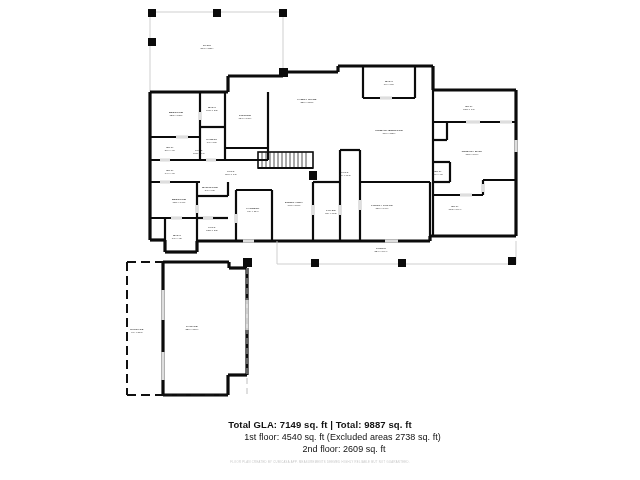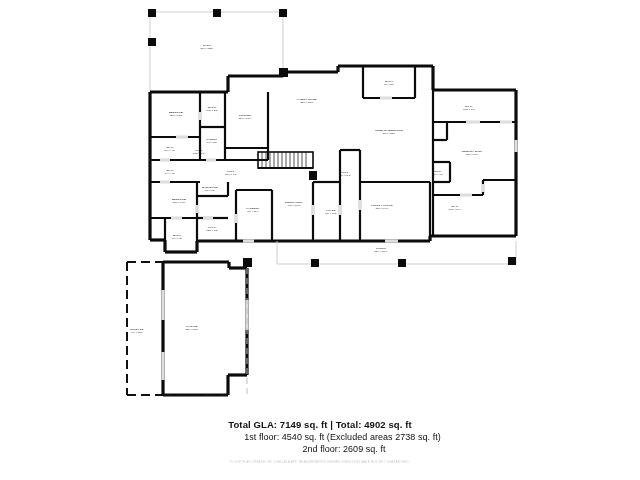--- a/index.html
+++ b/index.html
@@ -249,18 +249,18 @@
         <text class="rm" x="438" y="172"><tspan class="nm" x="438">W.I.C.</tspan><tspan class="dm" x="438" dy="3.1">5'8" x 4'0"</tspan></text>
         <text class="rm" x="455" y="207"><tspan class="nm" x="455">W.I.C.</tspan><tspan class="dm" x="455" dy="3.1">17'2" x 10'4"</tspan></text>
         <text class="rm" x="192" y="327"><tspan class="nm" x="192">GARAGE</tspan><tspan class="dm" x="192" dy="3.1">22'0" x 26'0"</tspan></text>
         <text class="rm" x="137" y="330"><tspan class="nm" x="137">STORAGE</tspan><tspan class="dm" x="137" dy="3.1">7'4" x 26'0"</tspan></text>
       </g>
 
   </svg>
 </div>
 
 <div id="summary">
-  <div class="line1">Total GLA: 7149 sq. ft  |  Total: 4902 sq. ft</div>
+  <div class="line1">Total GLA: 7149 sq. ft  |  Total: 9887 sq. ft</div>
   <div class="line2">1st floor: 4540 sq. ft (Excluded areas 2738 sq. ft)</div>
   <div class="line3">2nd floor: 2609 sq. ft</div>
 </div>
 
 <div id="disclaimer">FLOOR PLAN CREATED BY CUBICASA APP. MEASUREMENTS DEEMED HIGHLY RELIABLE BUT NOT GUARANTEED.</div>
 
 </body></html>

